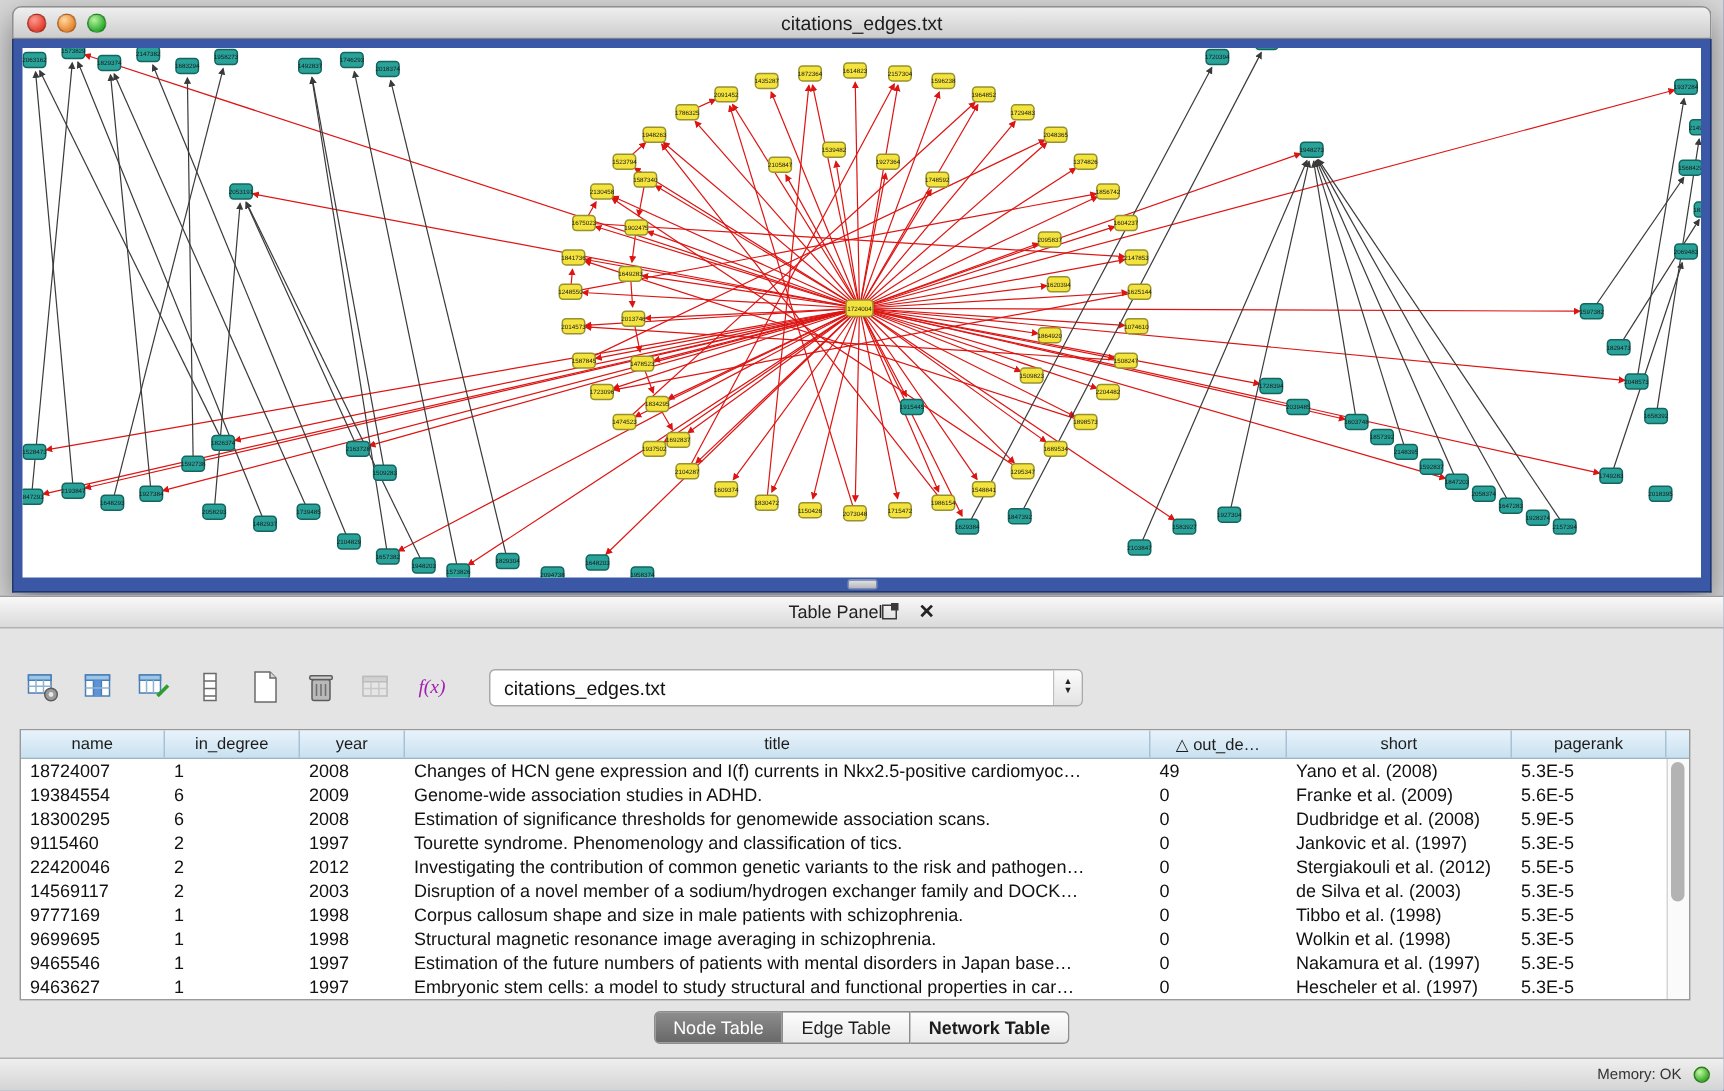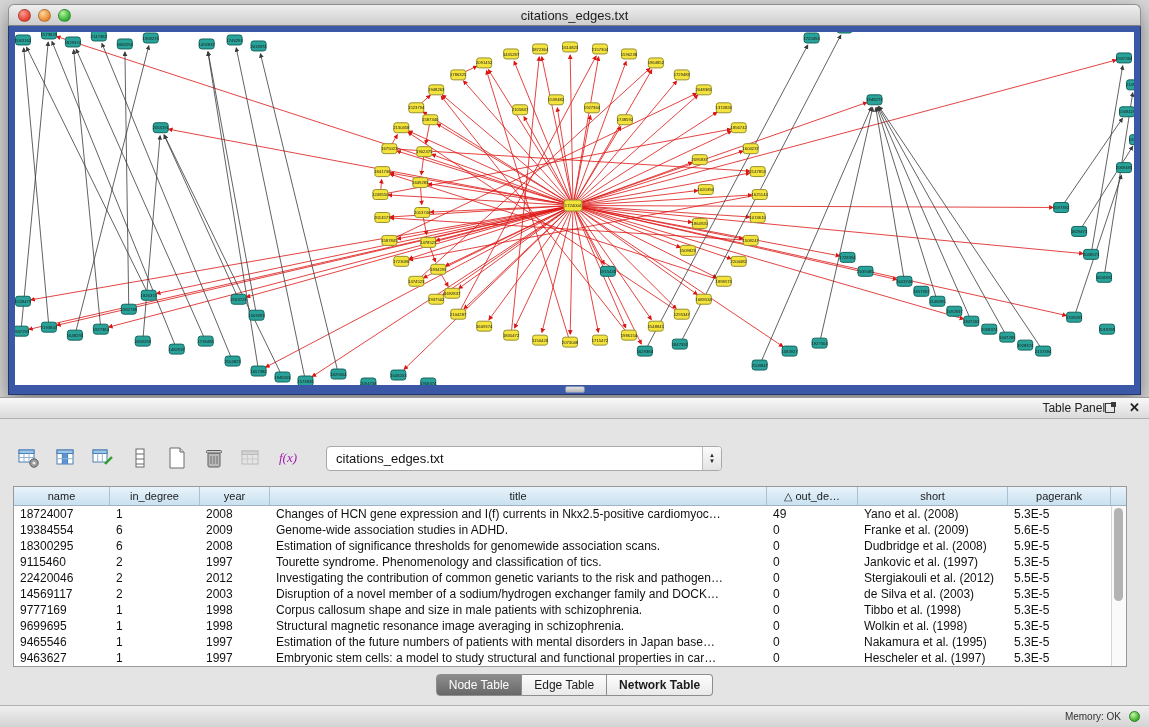--- a/index.html
+++ b/index.html
@@ -20,21 +20,21 @@
   .net-frame { position:absolute; top:22px; left:0; right:0; bottom:0; background:#3a58a6;
     border:1px solid #22366e; border-top:none; padding:6px 6px 9px 6px; }
   .net-frame svg { width:100%; height:100%; background:#ffffff; display:block; }
   .divot { position:absolute; left:50%; bottom:1px; width:20px; height:7px; margin-left:-10px;
     background:linear-gradient(#e2e2e2,#b8b8b8); border:1px solid #7d8dbb; border-radius:2px; }
 
   
   .table-panel { position:absolute; left:0; top:397px; width:1149px; height:330px;
     background:#e4e4e4; border-top:1px solid #9a9a9a; }
   .panel-header { height:21px; background:linear-gradient(#f8f8f8,#dadada); border-bottom:1px solid #b2b2b2;
-    font-size:12px; line-height:20px; padding:0 9px; color:#222; display:flex; justify-content:flex-end; align-items:center; }
+    font-size:12px; line-height:20px; padding:0 9px; color:#222; display:flex; justify-content:center; align-items:center; }
   .ph-icons { display:flex; gap:14px; align-items:center; }
   .float-glyph { width:10px; height:10px; border:1.5px solid #3a3a3a; display:inline-block; position:relative; }
   .float-glyph::after { content:""; position:absolute; right:-2px; top:-2px; width:5px; height:5px; background:#3a3a3a; }
   .x-glyph { font-size:13px; font-weight:bold; color:#222; line-height:10px; }
 
   .toolbar { position:absolute; left:16px; top:44px; height:32px; display:flex; align-items:center; gap:11px; }
   .tb-btn { width:26px; height:26px; display:flex; align-items:center; justify-content:center; }
   .fx-label { font-size:13px; font-style:italic; color:#a21caf; font-family:"Liberation Serif", serif; }
   .combo { margin-left:14px; width:396px; height:25px; background:#fff; border:1px solid #a9a9a9;
     border-radius:4px; display:flex; align-items:center; position:relative; font-size:13px; color:#111; }
@@ -863,21 +863,21 @@
             <div class="tcell c4">0</div>
             <div class="tcell c5">Wolkin et al. (1998)</div>
             <div class="tcell c6">5.3E-5</div>
           </div>
           <div class="trow">
             <div class="tcell c0">9465546</div>
             <div class="tcell c1">1</div>
             <div class="tcell c2">1997</div>
             <div class="tcell c3">Estimation of the future numbers of patients with mental disorders in Japan base…</div>
             <div class="tcell c4">0</div>
-            <div class="tcell c5">Nakamura et al. (1995)</div>
+            <div class="tcell c5">Nakamura et al. (1997)</div>
             <div class="tcell c6">5.3E-5</div>
           </div>
           <div class="trow">
             <div class="tcell c0">9463627</div>
             <div class="tcell c1">1</div>
             <div class="tcell c2">1997</div>
             <div class="tcell c3">Embryonic stem cells: a model to study structural and functional properties in car…</div>
             <div class="tcell c4">0</div>
             <div class="tcell c5">Hescheler et al. (1997)</div>
             <div class="tcell c6">5.3E-5</div>

